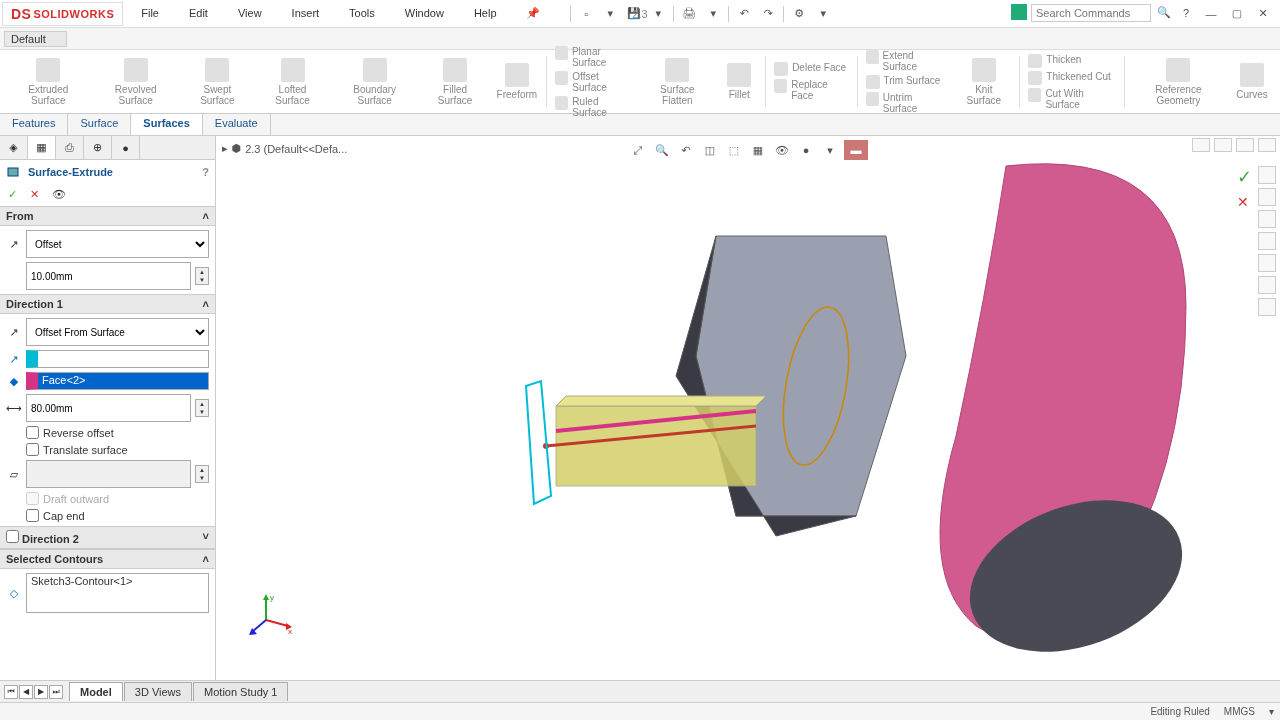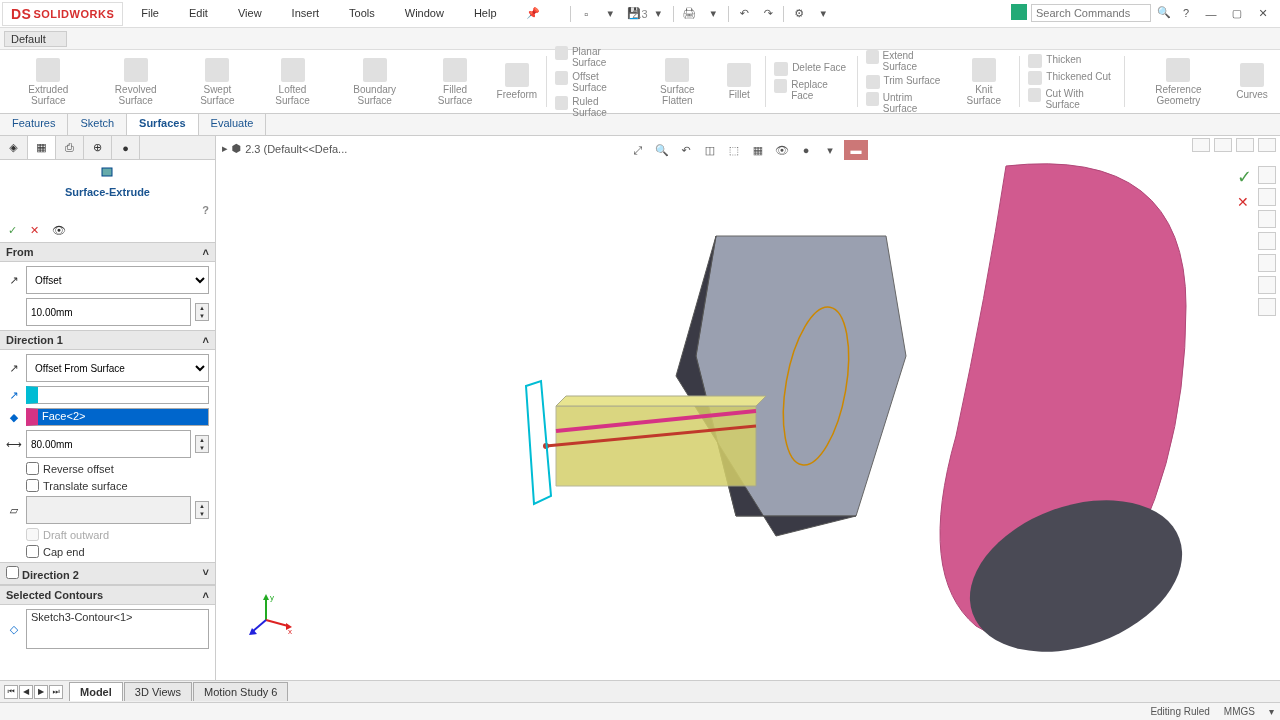--- a/index.html
+++ b/index.html
@@ -39,21 +39,21 @@
 .tab.active { background: #fff; font-weight: bold; }
 
 
 .main { display: flex; height: calc(720px - 28px - 22px - 64px - 22px - 22px - 18px); }
 
 
 .prop-panel { width: 216px; background: #fff; border-right: 1px solid #ccc; display: flex; flex-direction: column; overflow-y: auto; }
 .prop-tabs { height: 24px; display: flex; border-bottom: 1px solid #ccc; background: #f0f0f0; }
 .prop-tab { width: 28px; display: flex; align-items: center; justify-content: center; border-right: 1px solid #ccc; }
 .prop-tab.active { background: #fff; }
-.prop-header { display: flex; align-items: center; padding: 4px 6px; gap: 6px; font-weight: bold; color: #1a5490; flex-direction: column; }
+.prop-header { display: flex; align-items: center; padding: 4px 6px; gap: 6px; font-weight: bold; color: #1a5490; }
 .prop-header .icon { width: 16px; height: 16px; }
 .prop-actions { display: flex; gap: 8px; padding: 4px 8px; }
 .prop-act { width: 14px; height: 14px; }
 .ok-icon { color: #4a9d4a; }
 .cancel-icon { color: #d62e2e; }
 .section-hdr { background: #e8e8e8; padding: 3px 6px; font-weight: bold; display: flex; justify-content: space-between; border-top: 1px solid #ccc; border-bottom: 1px solid #ccc; }
 .section-body { padding: 4px 6px; display: flex; flex-direction: column; gap: 4px; }
 .row { display: flex; align-items: center; gap: 4px; }
 .row .ricon { width: 16px; height: 16px; flex-shrink: 0; display: flex; align-items: center; justify-content: center; }
 .row select, .row input[type="text"] { flex: 1; border: 1px solid #aaa; height: 28px; padding: 0 4px; font-size: 10px; background: #fff; }
@@ -247,21 +247,21 @@
       <span>Reference Geometry</span>
     </div>
   <div class="ribbon-btn">
       <div class="icon"></div>
       <span>Curves</span>
     </div>
 </div>
 
 <div class="tabs-row">
   <div class="tab">Features</div>
-  <div class="tab">Sketch</div>
+  <div class="tab">Surface</div>
   <div class="tab active">Surfaces</div>
   <div class="tab">Evaluate</div>
 </div>
 
 <div class="main">
 
   <div class="prop-panel">
     <div class="prop-tabs">
       <div class="prop-tab">◈</div>
       <div class="prop-tab active">▦</div>
@@ -444,21 +444,21 @@
 
 <div class="bottom-tabs">
   <div class="nav-arrows">
     <div>⏮</div>
     <div>◀</div>
     <div>▶</div>
     <div>⏭</div>
   </div>
   <div class="btab active">Model</div>
   <div class="btab">3D Views</div>
-  <div class="btab">Motion Study 6</div>
+  <div class="btab">Motion Study 1</div>
 </div>
 
 <div class="status-bar">
   <div class="status-right">
     <span>Editing Ruled</span>
     <span>MMGS</span>
     <span>▾</span>
   </div>
 </div>
 

